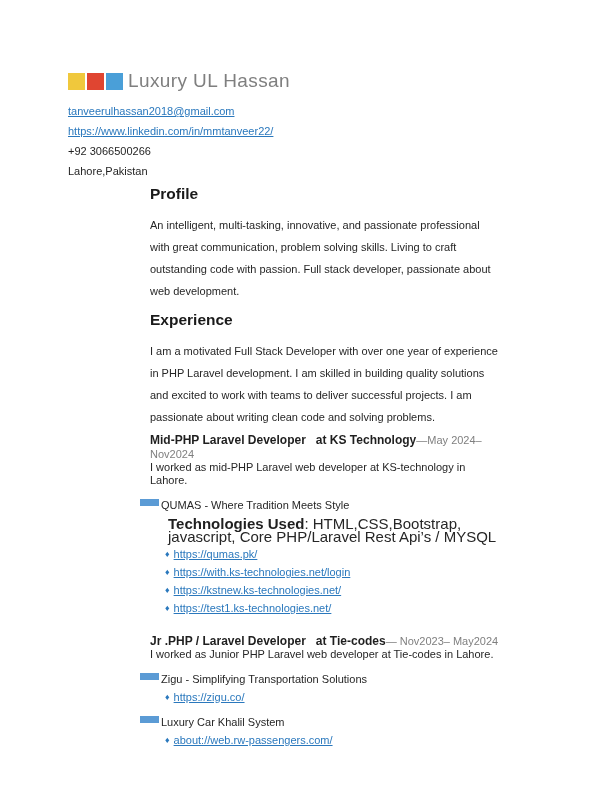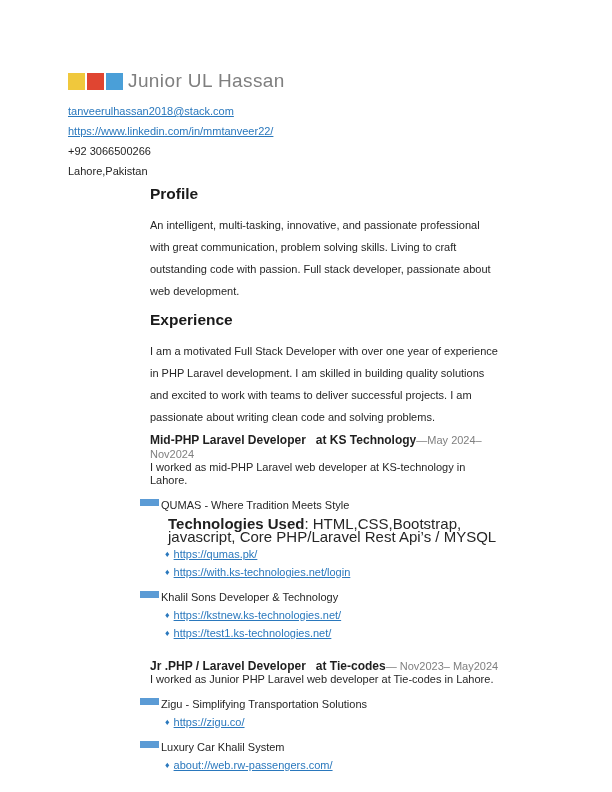--- a/index.html
+++ b/index.html
@@ -44,25 +44,25 @@
 <body>
 
 <div class="page">
 
   <div class="header">
     <div class="logo">
       <div class="sq" style="background: rgb(240, 200, 60);"></div>
       <div class="sq" style="background: rgb(224, 69, 49);"></div>
       <div class="sq" style="background: rgb(74, 159, 216);"></div>
     </div>
-    <div class="name">Junior UL Hassan</div>
+    <div class="name">Luxury UL Hassan</div>
   </div>
 
   <div class="contact">
-    <div class="row"><a class="link">tanveerulhassan2018@stack.com</a></div>
+    <div class="row"><a class="link">tanveerulhassan2018@gmail.com</a></div>
     <div class="row"><a class="link">https://www.linkedin.com/in/mmtanveer22/</a></div>
     <div class="row plain">+92 3066500266</div>
     <div class="row plain">Lahore,Pakistan</div>
   </div>
 
   <div class="main">
 
     <div class="section-heading heading-profile">Profile</div>
     <div class="para">An intelligent, multi-tasking, innovative, and passionate professional with great communication, problem solving skills. Living to craft outstanding code with passion. Full stack developer, passionate about web development.</div>
 
@@ -80,24 +80,20 @@
       <div class="tech-row"><b>Technologies Used</b><span>: HTML,CSS,Bootstrap, javascript, Core PHP/Laravel Rest Api’s / MYSQL</span></div>
       <div class="link-row">
         <span class="diamond">♦</span>
         <a class="link">https://qumas.pk/</a>
       </div>
       <div class="link-row">
         <span class="diamond">♦</span>
         <a class="link">https://with.ks-technologies.net/login</a>
       </div>
 
-      <div class="project-row">
-        <span class="bar"></span>
-        <span>Khalil Sons Developer &amp; Technology</span>
-      </div>
       <div class="link-row">
         <span class="diamond">♦</span>
         <a class="link">https://kstnew.ks-technologies.net/</a>
       </div>
       <div class="link-row">
         <span class="diamond">♦</span>
         <a class="link">https://test1.ks-technologies.net/</a>
       </div>
     </div>
 

